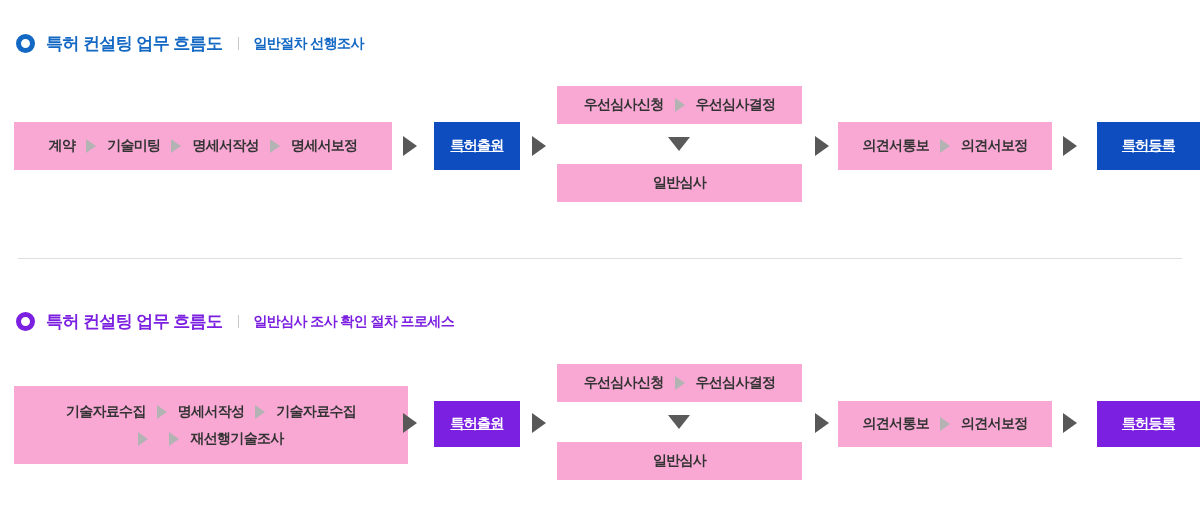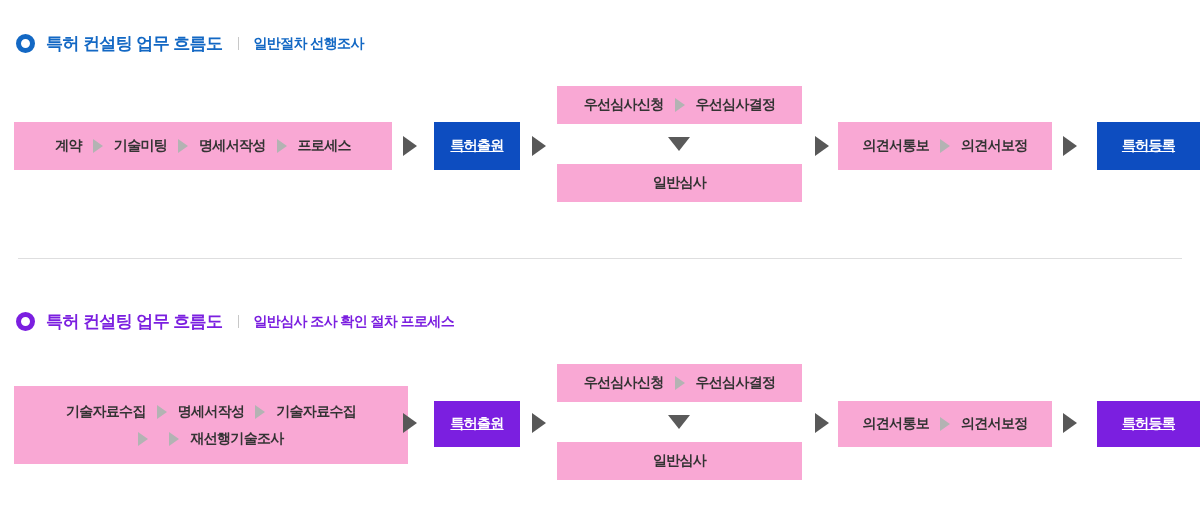--- a/index.html
+++ b/index.html
@@ -155,21 +155,21 @@
 </div>
 
 <div class="box steps-col" style="left:14px; top:122px; width:378px; height:48px;">
   <div class="steps-row">
     <span class="step-label">계약</span>
     <span class="mini-arrow"></span>
     <span class="step-label">기술미팅</span>
     <span class="mini-arrow"></span>
     <span class="step-label">명세서작성</span>
     <span class="mini-arrow"></span>
-    <span class="step-label">프로세스</span>
+    <span class="step-label">명세서보정</span>
   </div>
 </div>
 
 <div class="big-arrow" style="left:403px; top:136px;"></div>
 
 <div class="box accent" style="left:434px; top:122px; width:86px; height:48px;">특허출원</div>
 
 <div class="big-arrow" style="left:532px; top:136px;"></div>
 
 <div class="box steps-col" style="left:557px; top:86px; width:245px; height:38px;">

